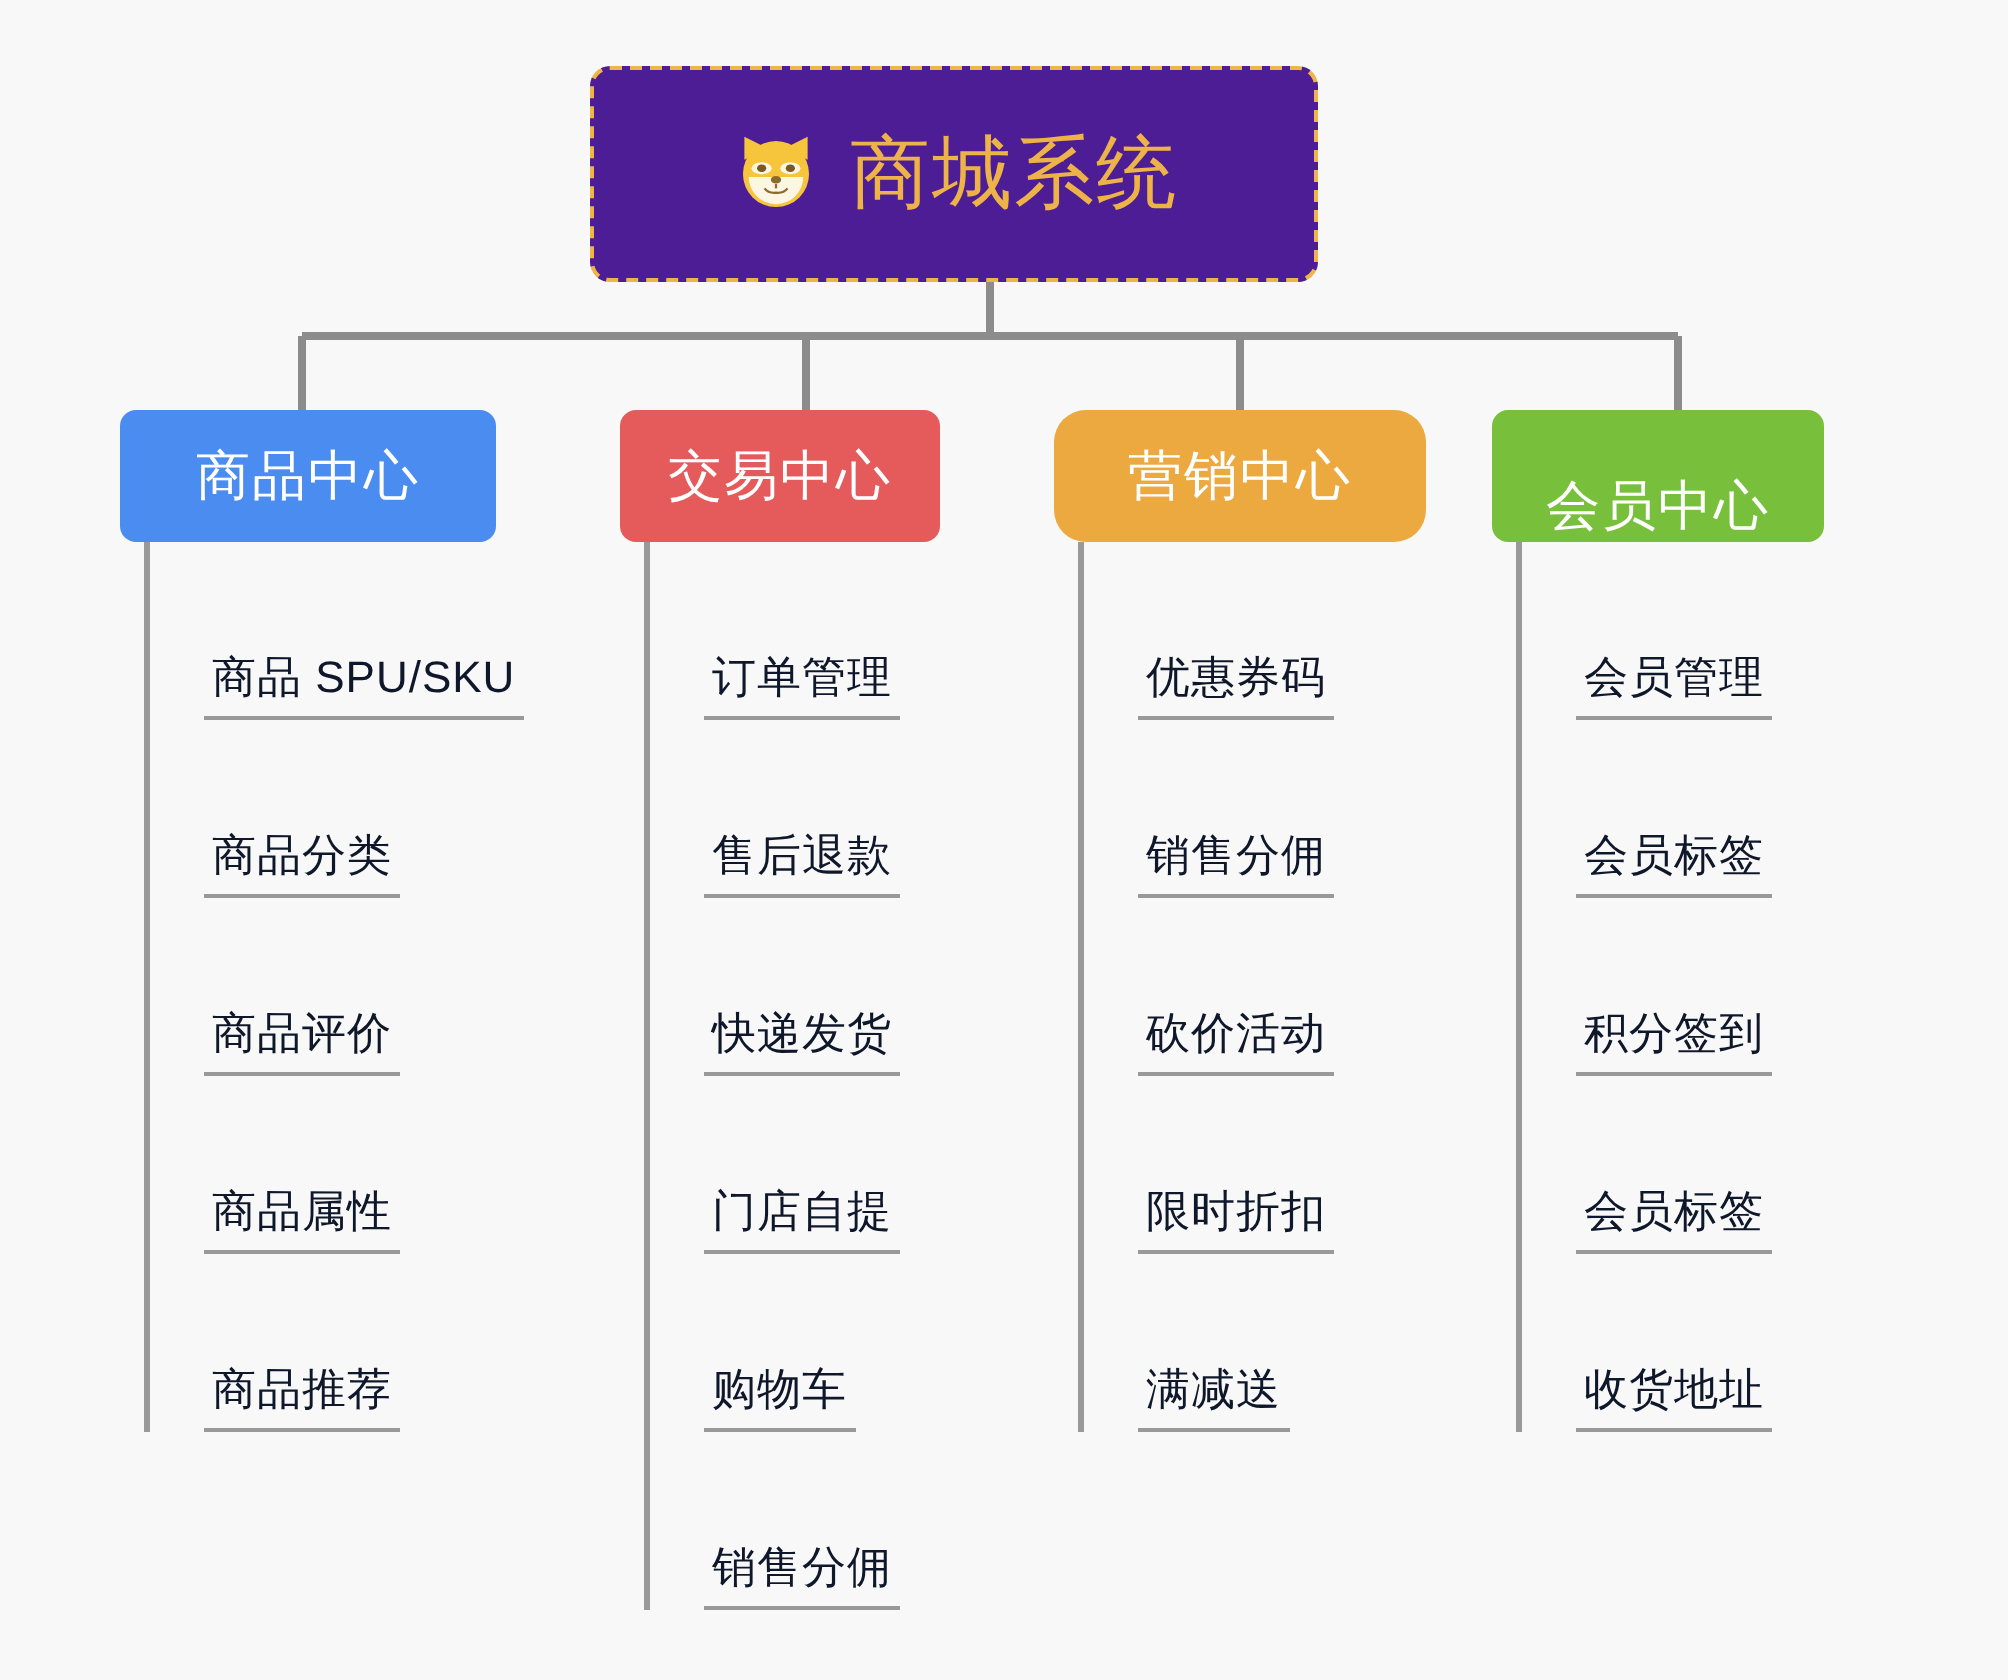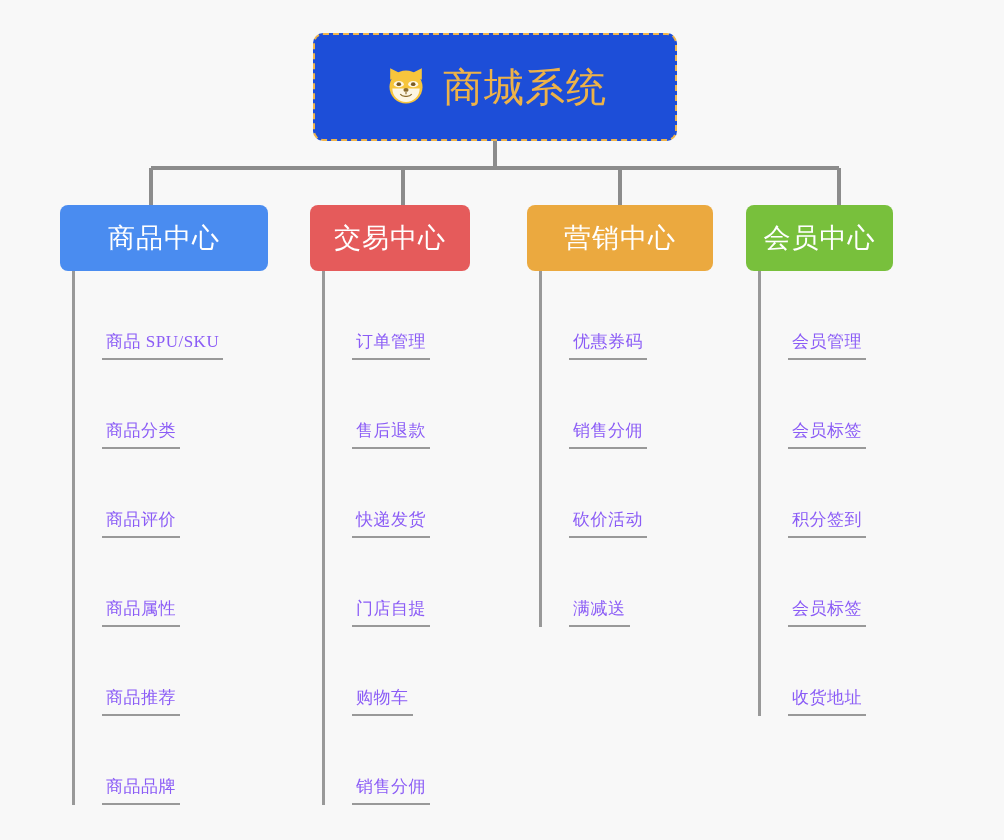--- a/index.html
+++ b/index.html
@@ -17,26 +17,26 @@
 
   #mindmap {
     position: relative;
     width: 1004px;
     height: 840px;
   }
 
   
   .root-node {
     position: absolute;
-    left: 313px;
+    left: 295px;
     top: 33px;
     width: 364px;
     height: 108px;
     box-sizing: border-box;
-    background: #1d4ed8;
+    background: #4c1d95;
     border: 2px dashed #f0b54a;
     border-radius: 10px;
     display: flex;
     align-items: center;
     justify-content: center;
     gap: 14px;
   }
   .root-icon {
     width: 46px;
     height: 46px;
@@ -77,48 +77,47 @@
     height: 66px;
     border-radius: 8px;
     display: flex;
     align-items: center;
     justify-content: center;
     color: #ffffff;
     font-size: 27px;
     letter-spacing: 1px;
     white-space: nowrap;
   }
-  .cat-0 { width: 208px; background: #4a8cf0; }
+  .cat-0 { width: 188px; background: #4a8cf0; }
   .cat-1 { width: 160px; background: #e55b5b; }
-  .cat-2 { width: 186px; background: #eba93f; }
-  .cat-3 { width: 147px; background: #78c03c; }
+  .cat-2 { width: 186px; background: #eba93f; border-radius: 16px; }
+  .cat-3 { width: 166px; background: #78c03c; align-items: flex-end; }
 
   .leaf-list {
     position: relative;
     margin-top: 0;
     padding-left: 13px;
   }
 
   .leaf-item {
     position: relative;
     height: 89px;
     display: flex;
     align-items: flex-end;
     padding-left: 29px;
     box-sizing: border-box;
   }
   .leaf-label {
-    font-size: 17px;
-    color: #8b5cf6;
+    font-size: 22px;
+    color: #0f172a;
     line-height: 1;
     padding: 0 4px 8px 4px;
     border-bottom: 2px solid #999999;
     white-space: nowrap;
     letter-spacing: 0.5px;
-    font-family: Liberation Serif, serif;
   }
 
   
   .rail {
     position: absolute;
     left: 12px;
     top: 0;
     bottom: 0;
     width: 3px;
     background: #999999;
@@ -157,23 +156,20 @@
       </div>
       <div class="leaf-item">
         <span class="leaf-label">商品评价</span>
       </div>
       <div class="leaf-item">
         <span class="leaf-label">商品属性</span>
       </div>
       <div class="leaf-item">
         <span class="leaf-label">商品推荐</span>
       </div>
-      <div class="leaf-item">
-        <span class="leaf-label">商品品牌</span>
-      </div>
     </div>
   </div>
 
   <div class="column col-1">
     <div class="cat-box cat-1">
       <span>交易中心</span>
     </div>
     <div class="leaf-list">
       <div class="rail"></div>
       <div class="leaf-item">
@@ -204,20 +200,23 @@
     <div class="leaf-list">
       <div class="rail"></div>
       <div class="leaf-item">
         <span class="leaf-label">优惠券码</span>
       </div>
       <div class="leaf-item">
         <span class="leaf-label">销售分佣</span>
       </div>
       <div class="leaf-item">
         <span class="leaf-label">砍价活动</span>
+      </div>
+      <div class="leaf-item">
+        <span class="leaf-label">限时折扣</span>
       </div>
       <div class="leaf-item">
         <span class="leaf-label">满减送</span>
       </div>
     </div>
   </div>
 
   <div class="column col-3">
     <div class="cat-box cat-3">
       <span>会员中心</span>

